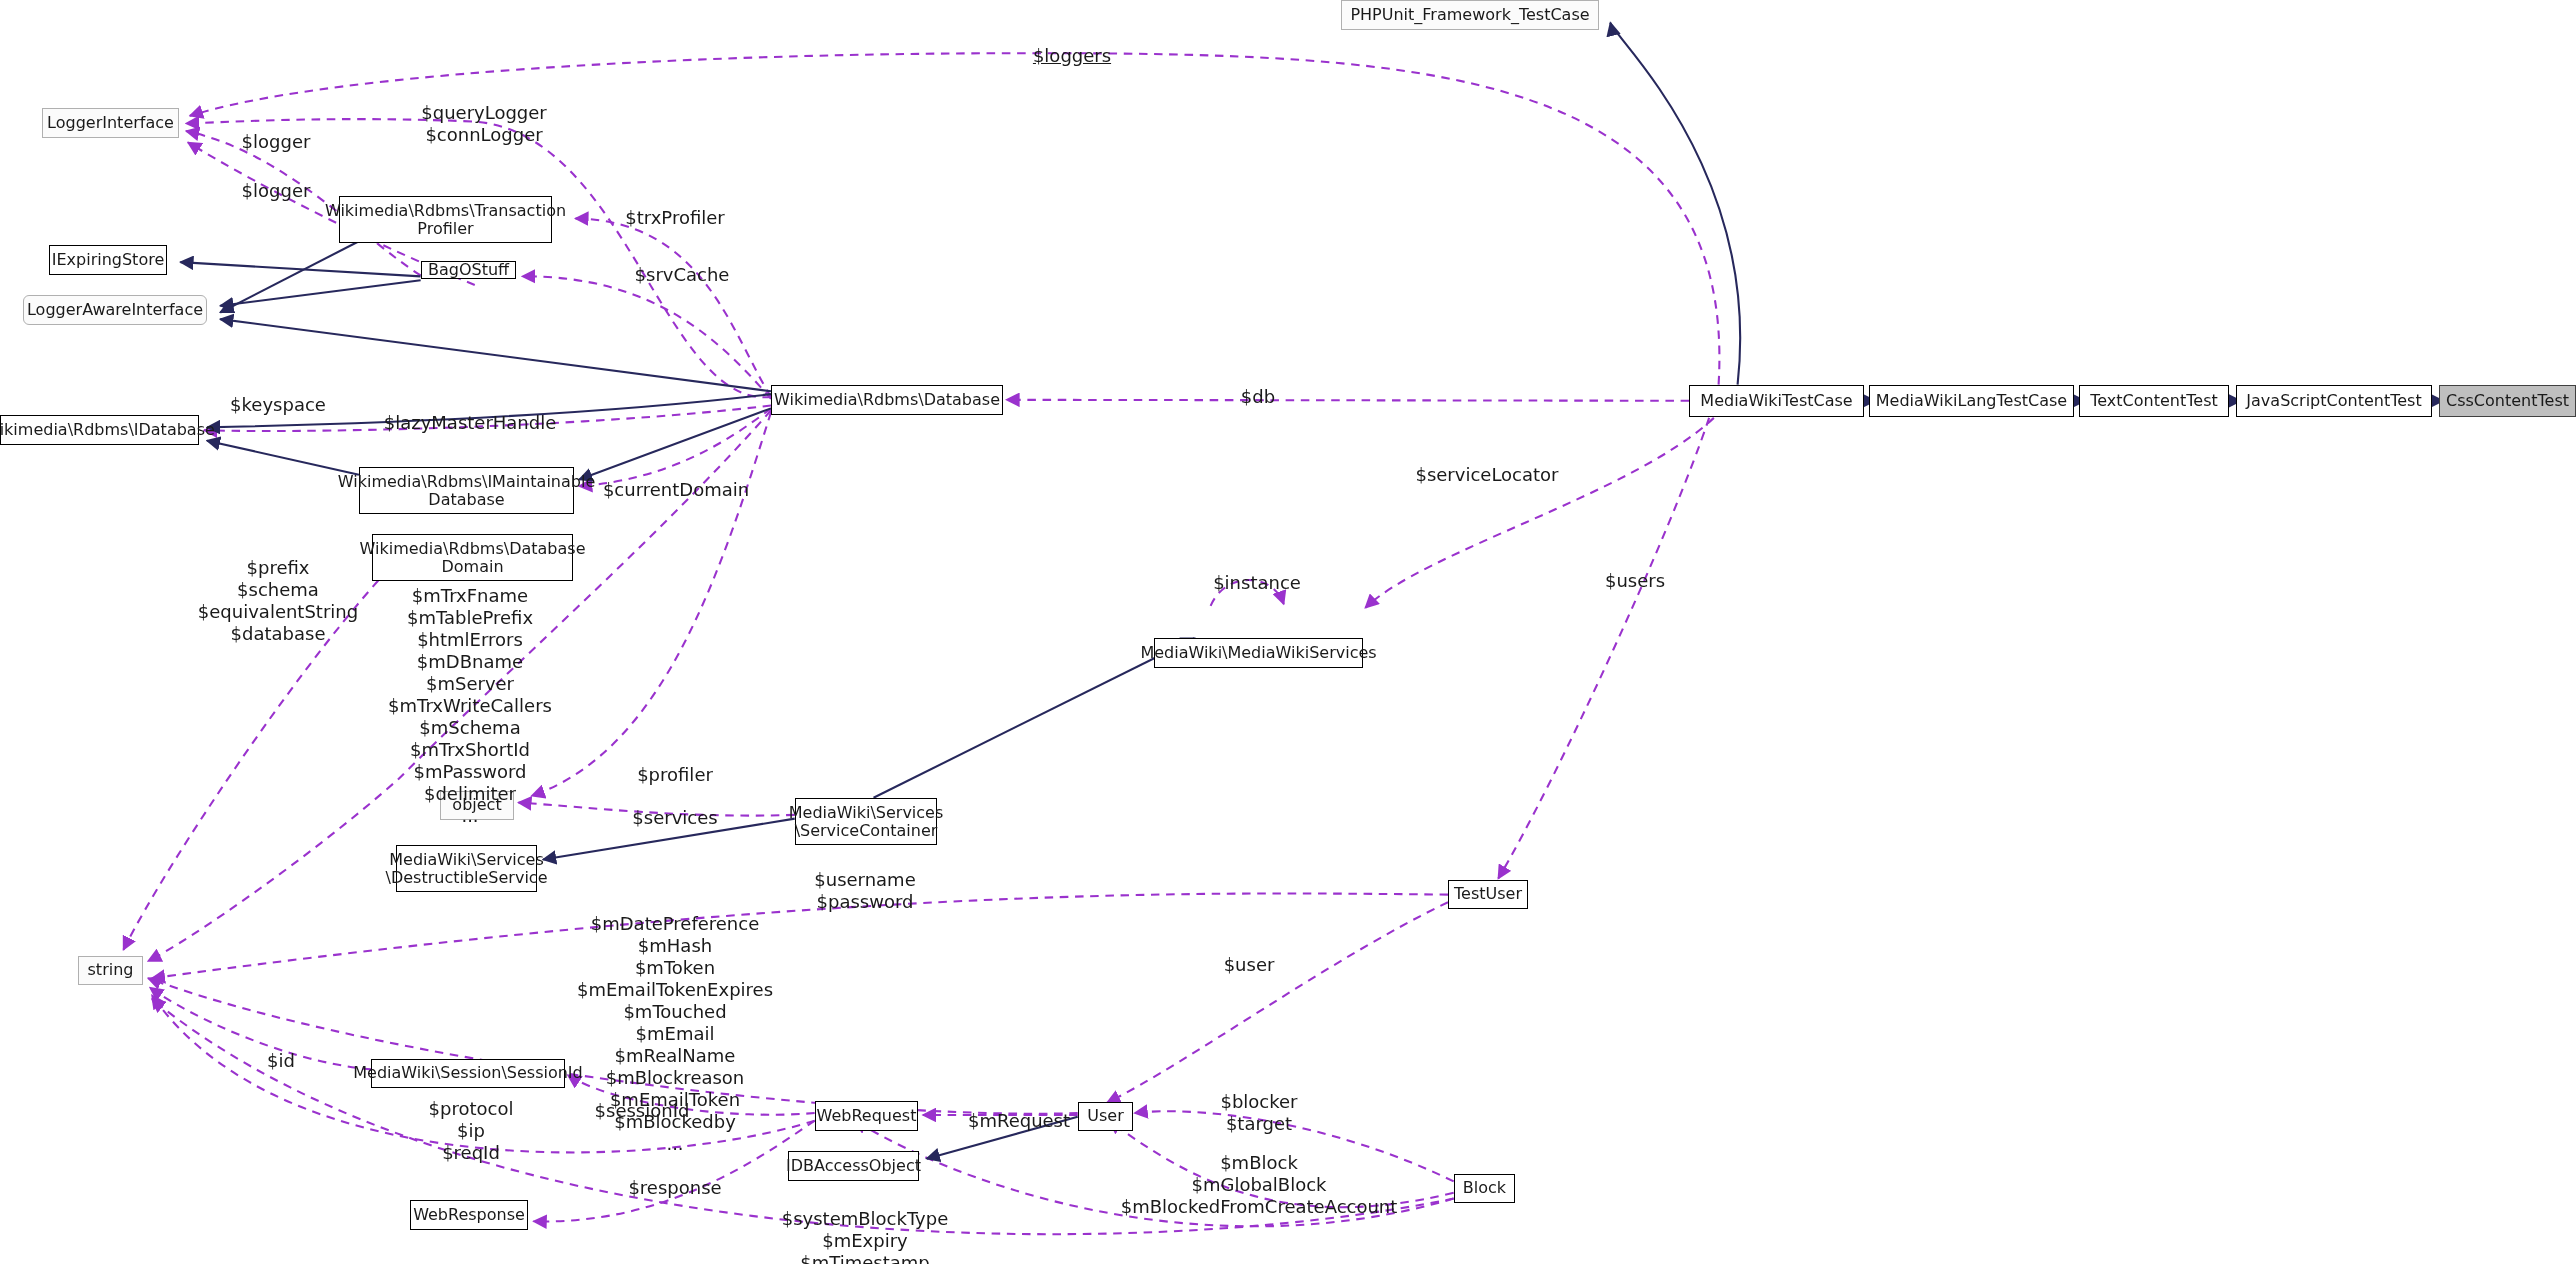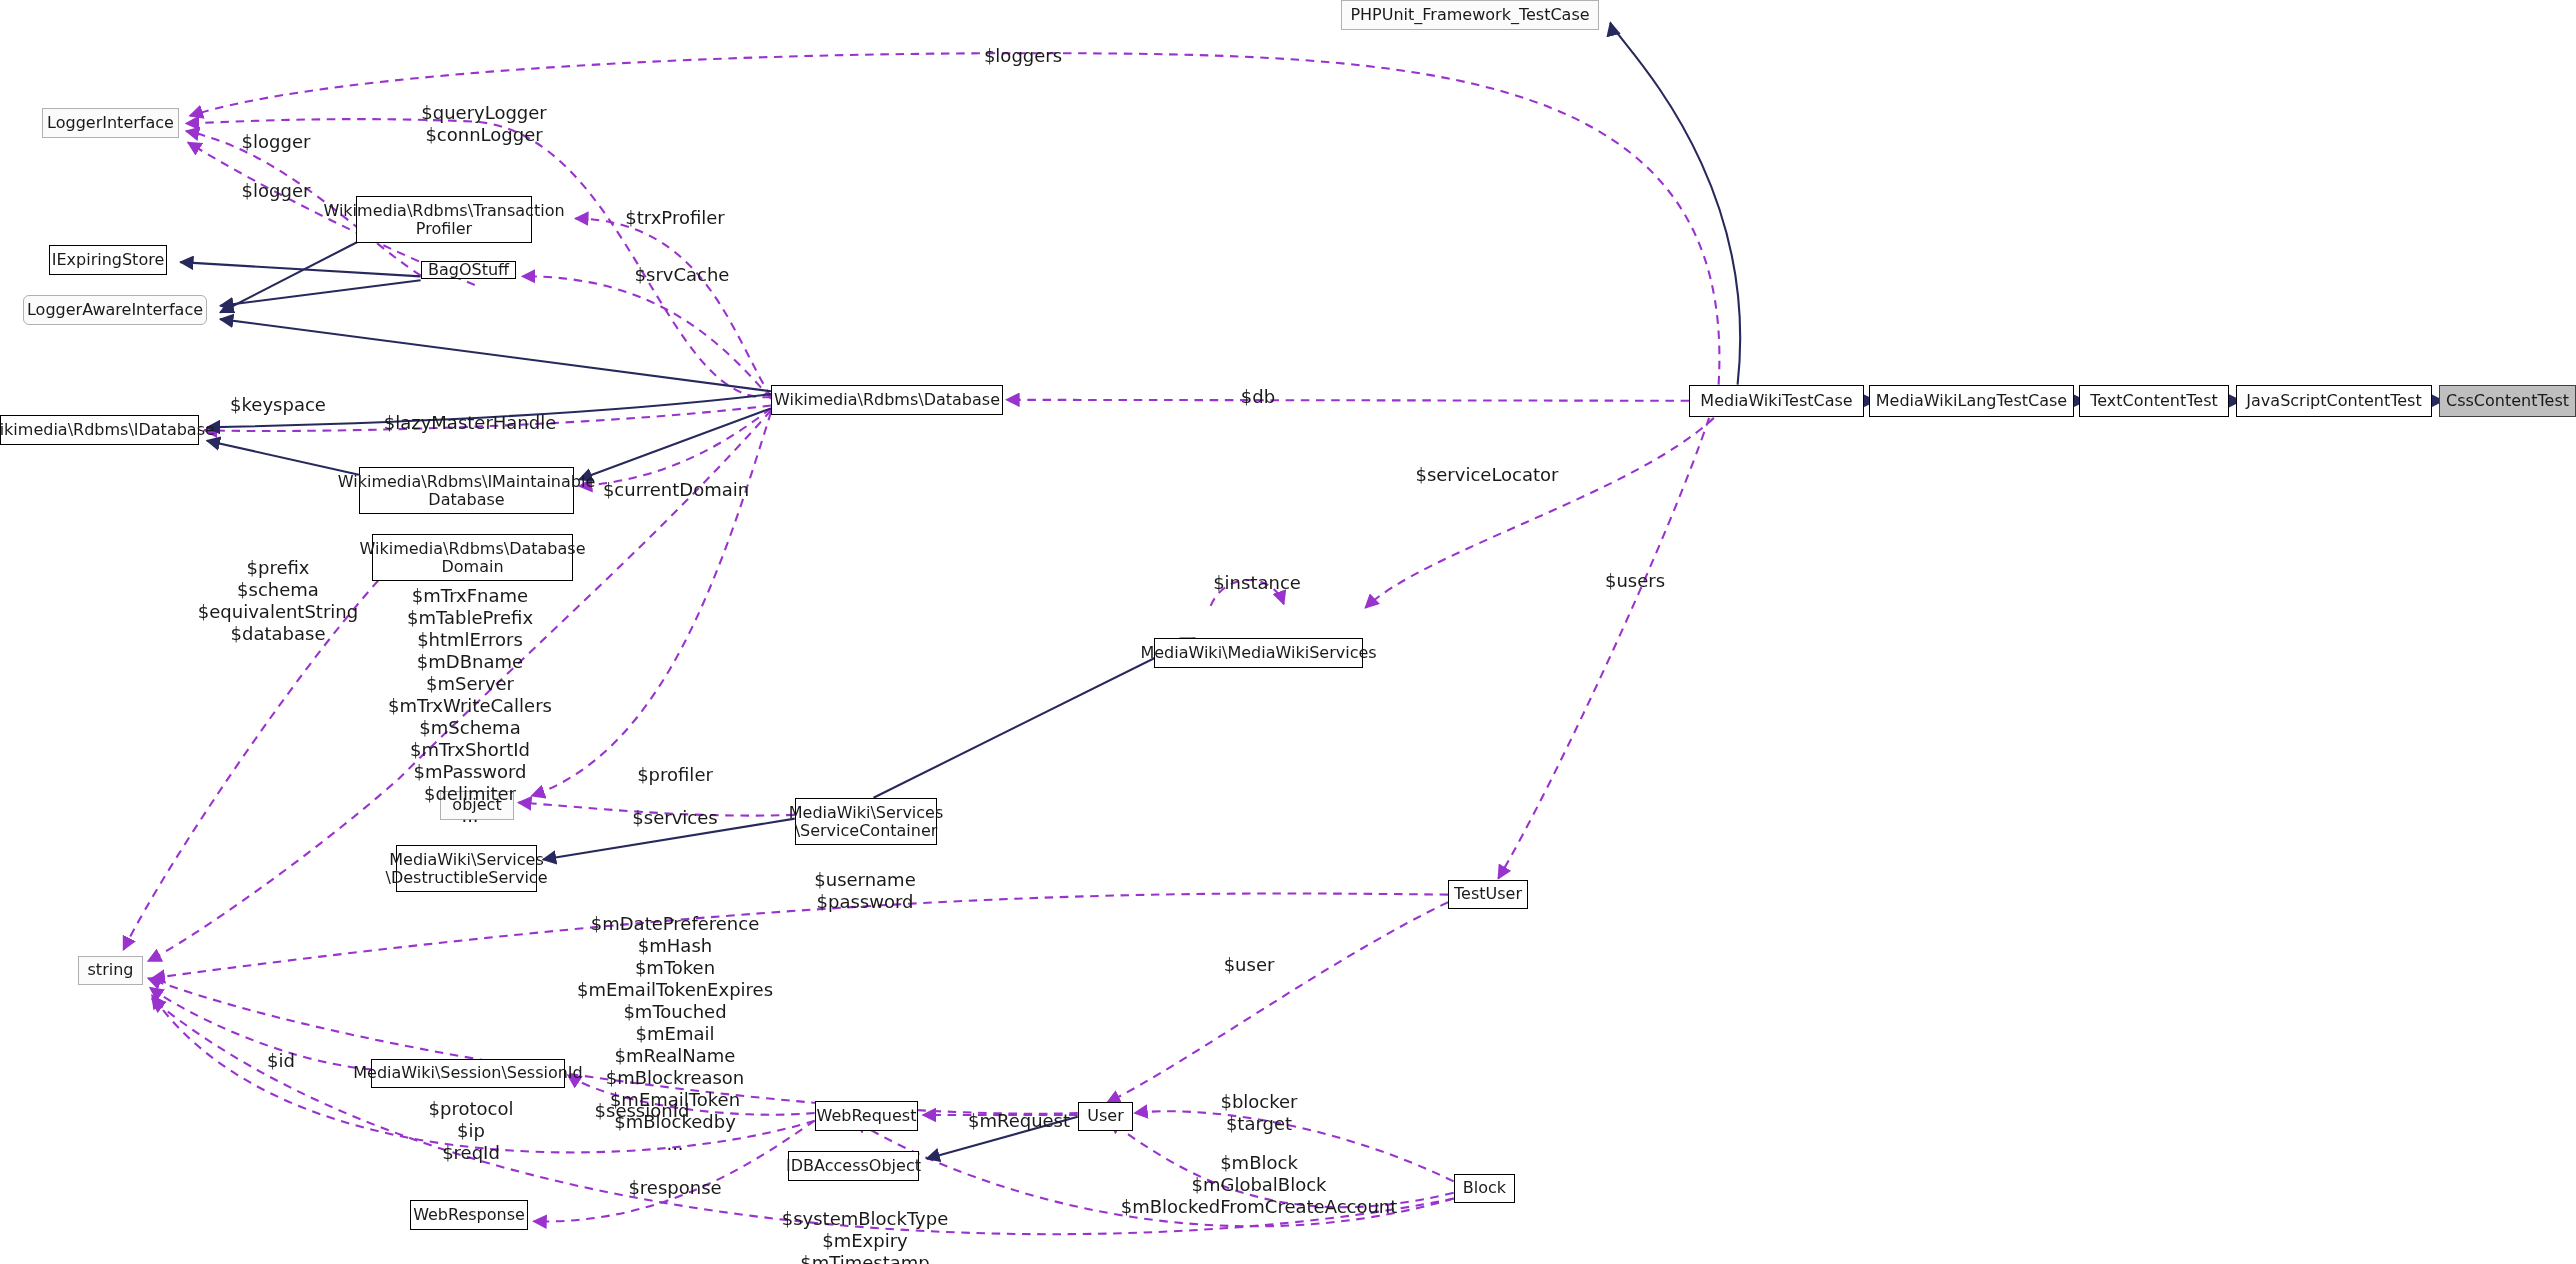--- a/index.html
+++ b/index.html
@@ -116,21 +116,21 @@
         <path d="M 812,430 L 610,505" fill="none" stroke="#27285c" stroke-width="2.2" marker-end="url(#arrow-inh)"></path>
         <path d="M 920,840 L 1258,672" fill="none" stroke="#27285c" stroke-width="2.2" marker-end="url(#arrow-inh)"></path>
         <path d="M 837,862 L 572,905" fill="none" stroke="#27285c" stroke-width="2.2" marker-end="url(#arrow-inh)"></path>
         <path d="M 1135,1176 L 976,1220" fill="none" stroke="#27285c" stroke-width="2.2" marker-end="url(#arrow-inh)"></path>
       </g>
   </svg>
 
   <div id="nodes-layer">
       <div class="node plain" style="left: 1341px; top: 0px; width: 258px; height: 30px;">PHPUnit_Framework_TestCase</div>
       <div class="node plain" style="left: 42px; top: 108px; width: 137px; height: 30px;">LoggerInterface</div>
-      <div class="node" style="left: 356px; top: 196px; width: 176px; height: 47px;">Wikimedia\Rdbms\Transaction
+      <div class="node" style="left: 339px; top: 196px; width: 213px; height: 47px;">Wikimedia\Rdbms\Transaction
 Profiler</div>
       <div class="node" style="left: 49px; top: 245px; width: 118px; height: 30px;">IExpiringStore</div>
       <div class="node" style="left: 421px; top: 261px; width: 95px; height: 18px;">BagOStuff</div>
       <div class="node plain" style="left: 23px; top: 295px; width: 184px; height: 30px; border-radius: 6px;">LoggerAwareInterface</div>
       <div class="node" style="left: 771px; top: 385px; width: 232px; height: 30px;">Wikimedia\Rdbms\Database</div>
       <div class="node" style="left: 0px; top: 415px; width: 199px; height: 30px;">Wikimedia\Rdbms\IDatabase</div>
       <div class="node" style="left: 359px; top: 467px; width: 215px; height: 47px;">Wikimedia\Rdbms\IMaintainable
 Database</div>
       <div class="node" style="left: 372px; top: 534px; width: 201px; height: 47px;">Wikimedia\Rdbms\Database
 Domain</div>
@@ -148,21 +148,21 @@
       <div class="node" style="left: 1448px; top: 880px; width: 80px; height: 28.5px;">TestUser</div>
       <div class="node plain" style="left: 78px; top: 956px; width: 65px; height: 28.5px;">string</div>
       <div class="node" style="left: 371px; top: 1059px; width: 194px; height: 28.5px;">MediaWiki\Session\SessionId</div>
       <div class="node" style="left: 815px; top: 1101px; width: 103px; height: 30px;">WebRequest</div>
       <div class="node" style="left: 1078px; top: 1102px; width: 55px; height: 28.5px;">User</div>
       <div class="node" style="left: 788px; top: 1151px; width: 131px; height: 30px;">IDBAccessObject</div>
       <div class="node" style="left: 1454px; top: 1174px; width: 61px; height: 28.5px;">Block</div>
       <div class="node" style="left: 410px; top: 1200px; width: 118px; height: 30px;">WebResponse</div>
     </div>
   <div id="labels-layer">
-      <div class="edge-label" style="left: 1023px; top: 45px;">$loggers</div>
+      <div class="edge-label" style="left: 1072px; top: 45px; text-decoration: underline;">$loggers</div>
       <div class="edge-label" style="left: 484px; top: 102px;">$queryLogger
 $connLogger</div>
       <div class="edge-label" style="left: 276px; top: 131px;">$logger</div>
       <div class="edge-label" style="left: 675px; top: 207px;">$trxProfiler</div>
       <div class="edge-label" style="left: 276px; top: 180px;">$logger</div>
       <div class="edge-label" style="left: 682px; top: 264px;">$srvCache</div>
       <div class="edge-label" style="left: 278px; top: 394px;">$keyspace</div>
       <div class="edge-label" style="left: 470px; top: 412px;">$lazyMasterHandle</div>
       <div class="edge-label" style="left: 1258px; top: 386px;">$db</div>
       <div class="edge-label" style="left: 676px; top: 479px;">$currentDomain</div>

